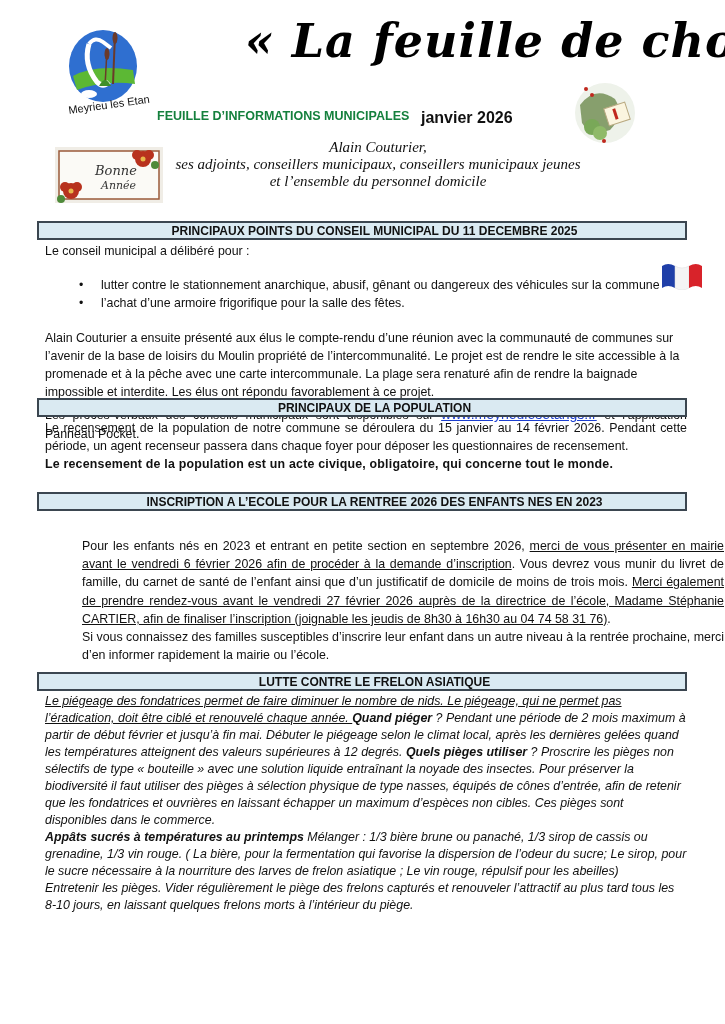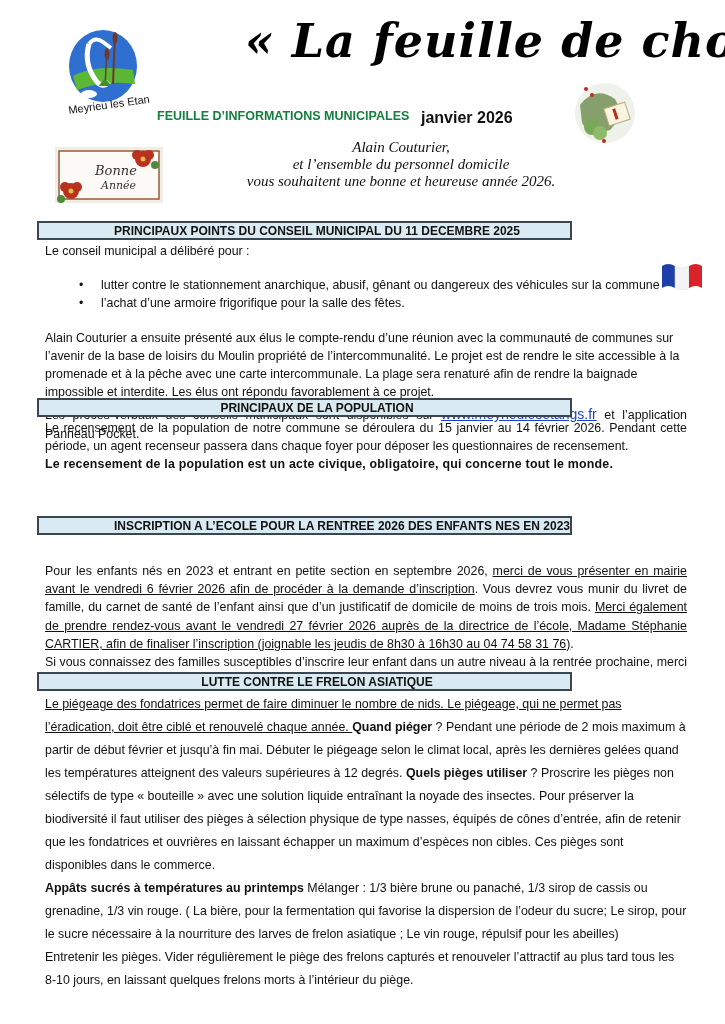--- a/index.html
+++ b/index.html
@@ -9,25 +9,25 @@
 
   
   .logo { left: 55px; top: 24px; width: 95px; height: 95px; }
   .main-title { left: 245px; top: 14px; font-family: "DejaVu Serif", serif; font-style: italic;
                 font-weight: bold; font-size: 46px; letter-spacing: 1px; color: #000; white-space: nowrap; }
   .subhead { left: 157px; top: 109px; font-size: 12.5px; font-weight: bold; color: #15803d; white-space: nowrap; }
   .date { left: 421px; top: 109px; font-size: 16px; font-weight: bold; color: #111; }
   .calendar-img { left: 570px; top: 75px; width: 70px; height: 72px; }
   .card-img { left: 55px; top: 147px; width: 104px; height: 56px; }
 
-  .greeting { left: 171px; top: 139px; width: 460px; text-align: center;
+  .greeting { left: 148px; top: 139px; width: 460px; text-align: center;
               font-family: "Liberation Serif", serif; font-style: italic; font-size: 15px; line-height: 17px; color: #111; }
 
   
-  .sec-head { position: absolute; left: 37px; width: 535px; height: 19px;
+  .sec-head { position: absolute; left: 37px; width: 650px; height: 19px;
               background: #daeaf2; border: 2px solid #3b4650; box-sizing: border-box;
               text-align: center; font-weight: bold; font-size: 12px; line-height: 16px; color: #111; padding-left: 25px; }
   .body-text { position: absolute; left: 45px; width: 642px; font-size: 12.4px; line-height: 18.2px; color: #111; }
   .body-text p { margin: 0; }
   .justify { text-align: justify; text-align-last: justify; }
   .u { text-decoration: underline; }
   .b { font-weight: bold; }
   .link { color: #1d3fd0; text-decoration: underline; font-size: 14px; }
   ul.bullets { margin: 16px; padding: 0 0 0 40px; list-style: none; }
   ul.bullets li { position: relative; }
@@ -89,22 +89,22 @@
         <circle cx="22" cy="40" r="5"></circle>
       </g>
     <circle cx="16" cy="44" r="2.5" fill="#e8b84a"></circle>
     <circle cx="100" cy="18" r="4" fill="#4f8a3a"></circle>
     <circle cx="6" cy="52" r="4" fill="#4f8a3a"></circle>
   </svg>
 </div>
 
 <div class="abs greeting">
   <div>Alain Couturier,</div>
+  <div>ses adjoints, conseillers municipaux, conseillers municipaux jeunes</div>
   <div>et l’ensemble du personnel domicile</div>
-  <div>vous souhaitent une bonne et heureuse année 2026.</div>
 </div>
 
 <div class="sec-head" style="top:221px;">PRINCIPAUX POINTS DU CONSEIL MUNICIPAL DU 11 DECEMBRE 2025</div>
 <div class="body-text" style="top:242px;">
   <p>Le conseil municipal a délibéré pour :</p>
   <ul class="bullets">
     <li>lutter contre le stationnement anarchique, abusif, gênant ou dangereux des véhicules sur la commune</li>
     <li>l’achat d’une armoire frigorifique pour la salle des fêtes.</li>
   </ul>
   <p>Alain Couturier a ensuite présenté aux élus le compte-rendu d’une réunion avec la communauté de communes sur l’avenir de la base de loisirs du Moulin propriété de l’intercommunalité. Le projet est de rendre le site accessible à la promenade et à la pêche avec une carte intercommunale. La plage sera renaturé afin de rendre la baignade impossible et interdite. Les élus ont répondu favorablement à ce projet.</p>
@@ -122,30 +122,30 @@
     <path d="M29 4 Q36 0 42 4 L42 26 Q36 22 29 26 Z" fill="#d8232a"></path>
   </svg>
 </div>
 
 <div class="sec-head" style="top:398px;">PRINCIPAUX DE LA POPULATION</div>
 <div class="body-text" style="top:419px; text-align: justify;">
   <p>Le recensement de la population de notre commune se déroulera du 15 janvier au 14 février 2026. Pendant cette période, un agent recenseur passera dans chaque foyer pour déposer les questionnaires de recensement.</p>
   <p class="b" style="letter-spacing:0.2px;">Le recensement de la population est un acte civique, obligatoire, qui concerne tout le monde.</p>
 </div>
 
-<div class="sec-head" style="top:516px;text-align:right;">INSCRIPTION A L’ECOLE POUR LA RENTREE 2026 DES ENFANTS NES EN 2023</div>
-<div class="body-text" style="top:562px; text-align: justify;">
+<div class="sec-head" style="top:492px;">INSCRIPTION A L’ECOLE POUR LA RENTREE 2026 DES ENFANTS NES EN 2023</div>
+<div class="body-text" style="top:537px; text-align: justify; margin-left: 37px;">
   <p>
     <span>Pour les enfants nés en 2023 et entrant en petite section en septembre 2026, </span><span class="u">merci de vous présenter en mairie avant le vendredi 6 février 2026 afin de procéder à la demande d’inscription</span><span>. Vous devrez vous munir du livret de famille, du carnet de santé de l’enfant ainsi que d’un justificatif de domicile de moins de trois mois. </span><span class="u">Merci également de prendre rendez-vous avant le vendredi 27 février 2026 auprès de la directrice de l’école, Madame Stéphanie CARTIER, afin de finaliser l’inscription (joignable les jeudis de 8h30 à 16h30 au 04 74 58 31 76)</span><span>.</span>
   </p>
   <p>Si vous connaissez des familles susceptibles d’inscrire leur enfant dans un autre niveau à la rentrée prochaine, merci d’en informer rapidement la mairie ou l’école.</p>
 </div>
 
 <div class="sec-head" style="top:672px;">LUTTE CONTRE LE FRELON ASIATIQUE</div>
-<div class="body-text" style="top:693px; line-height:23px;">
+<div class="body-text" style="top:693px; line-height:17px;font-style:italic;">
   <p>
     <span class="u">Le piégeage des fondatrices permet de faire diminuer le nombre de nids. Le piégeage, qui ne permet pas l’éradication, doit être ciblé et renouvelé chaque année. </span><span class="b">Quand piéger</span><span> ? Pendant une période de 2 mois maximum à partir de début février et jusqu’à fin mai. Débuter le piégeage selon le climat local, après les dernières gelées quand les températures atteignent des valeurs supérieures à 12 degrés. </span><span class="b">Quels pièges utiliser</span><span> ? Proscrire les pièges non sélectifs de type « bouteille » avec une solution liquide entraînant la noyade des insectes. Pour préserver la biodiversité il faut utiliser des pièges à sélection physique de type nasses, équipés de cônes d’entrée, afin de retenir que les fondatrices et ouvrières en laissant échapper un maximum d’espèces non cibles. Ces pièges sont disponibles dans le commerce.</span>
   </p>
   <p>
     <span class="b">Appâts sucrés à températures au printemps</span><span> Mélanger : 1/3 bière brune ou panaché, 1/3 sirop de cassis ou grenadine, 1/3 vin rouge. ( La bière, pour la fermentation qui favorise la dispersion de l’odeur du sucre; Le sirop, pour le sucre nécessaire à la nourriture des larves de frelon asiatique ; Le vin rouge, répulsif pour les abeilles)</span>
   </p>
   <p>Entretenir les pièges. Vider régulièrement le piège des frelons capturés et renouveler l’attractif au plus tard tous les 8-10 jours, en laissant quelques frelons morts à l’intérieur du piège.</p>
 </div>
 
 </body></html>

